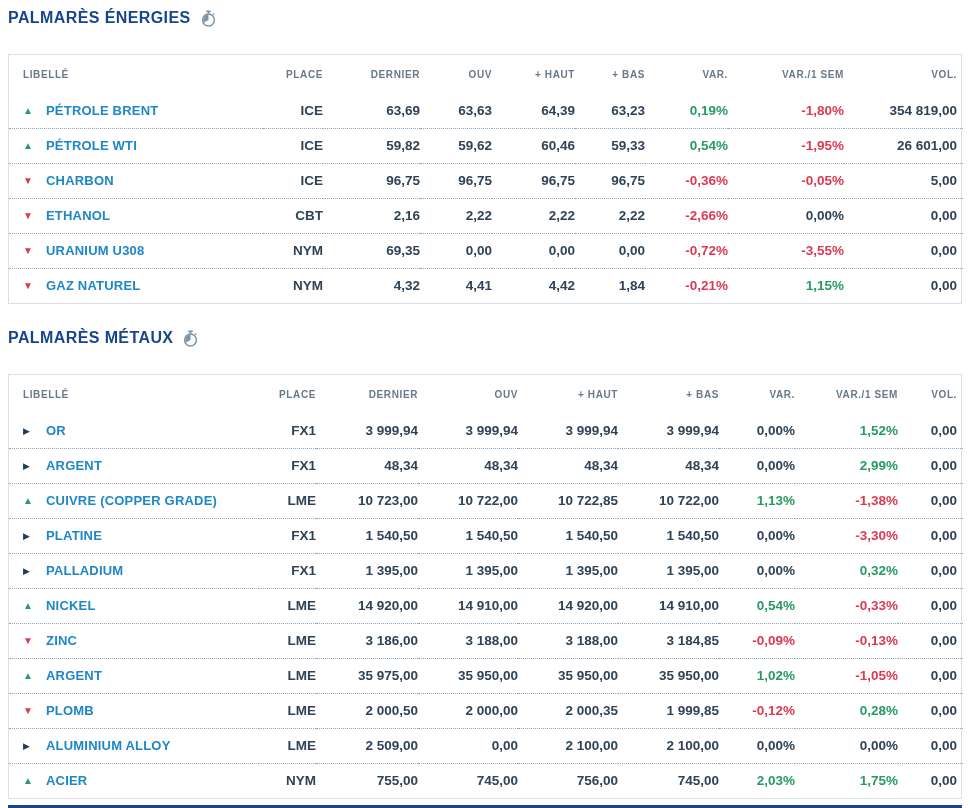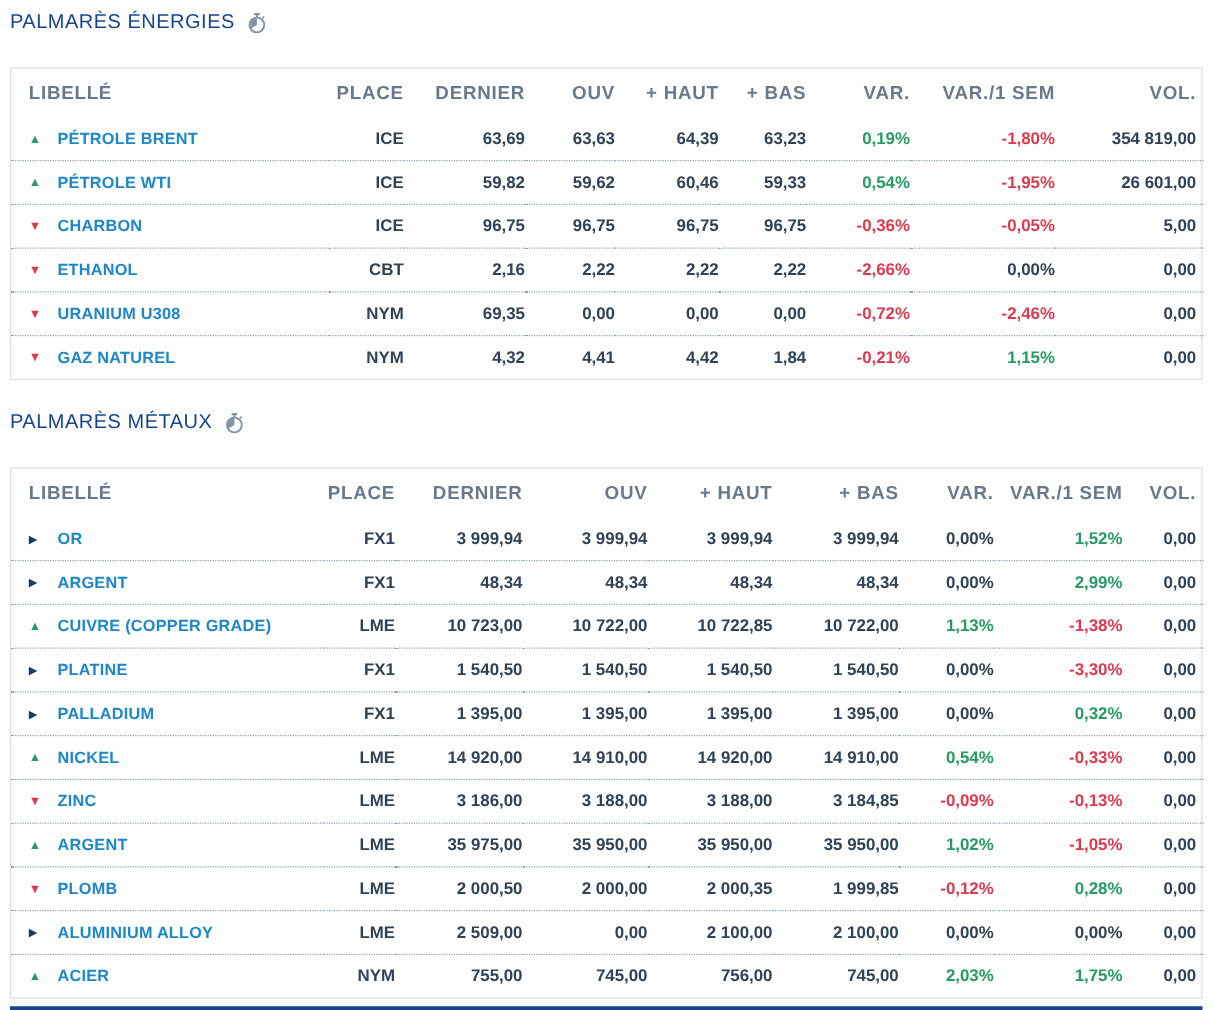--- a/index.html
+++ b/index.html
@@ -5,27 +5,27 @@
   :root{
     --navy:#17458d; --link:#1d87c8; --text:#2f4256;
     --pos:#279b63; --neg:#dd3a52; --hdr:#68798a;
     --border:#d9dfe4; --dotted:#8fa6ba; --rightarrow:#1f3a5f;
   }
   *{box-sizing:border-box; margin:0; padding:0;}
   html,body{width:970px; height:808px; overflow:hidden; background:#fff;
     font-family:"Liberation Sans", sans-serif;}
   .page{padding:8px; position:relative; height:808px;}
   .section-title{display:flex; align-items:center; gap:9px;
-    font-size:16px; font-weight:400; color:var(--navy); letter-spacing:.4px;
+    font-size:16px; font-weight:700; color:var(--navy); letter-spacing:.4px;
     height:20px; line-height:20px; margin:0 0 26px 0;}
   .section-title.second{margin-top:24px;}
   .stopwatch{width:17px; height:17px; display:inline-block; flex:0 0 auto;}
   .panel{border:1px solid var(--border); background:#fff;}
   table{width:954px; border-collapse:collapse; table-layout:fixed;}
-  th{height:38px; vertical-align:middle; font-size:15px; font-weight:600;
+  th{height:38px; vertical-align:middle; font-size:10px; font-weight:600;
      color:var(--hdr); letter-spacing:.6px; text-align:right; white-space:nowrap;}
   td{height:35px; vertical-align:middle; font-size:13.5px; font-weight:600;
      color:var(--text); text-align:right; white-space:nowrap;}
   th.c-label, td.c-label{text-align:left; padding-left:14px;}
   th:last-child, td:last-child{padding-right:6px;}
   tbody tr + tr td{border-top:1px dotted var(--dotted);}
   .arrow{display:inline-block; width:12px; margin-right:11px; font-size:10px;
      vertical-align:1px; font-weight:400;}
   .arrow.up{color:var(--pos);}
   .arrow.down{color:var(--neg);}
@@ -138,21 +138,21 @@
             <td>0,00</td>
           </tr>
           <tr>
             <td class="c-label"><span class="arrow down">▼</span><a class="inst-link">URANIUM U308</a></td>
             <td>NYM</td>
             <td>69,35</td>
             <td>0,00</td>
             <td>0,00</td>
             <td>0,00</td>
             <td class="neg">-0,72%</td>
-            <td class="neg">-2,46%</td>
+            <td class="neg">-3,55%</td>
             <td>0,00</td>
           </tr>
           <tr>
             <td class="c-label"><span class="arrow down">▼</span><a class="inst-link">GAZ NATUREL</a></td>
             <td>NYM</td>
             <td>4,32</td>
             <td>4,41</td>
             <td>4,42</td>
             <td>1,84</td>
             <td class="neg">-0,21%</td>

